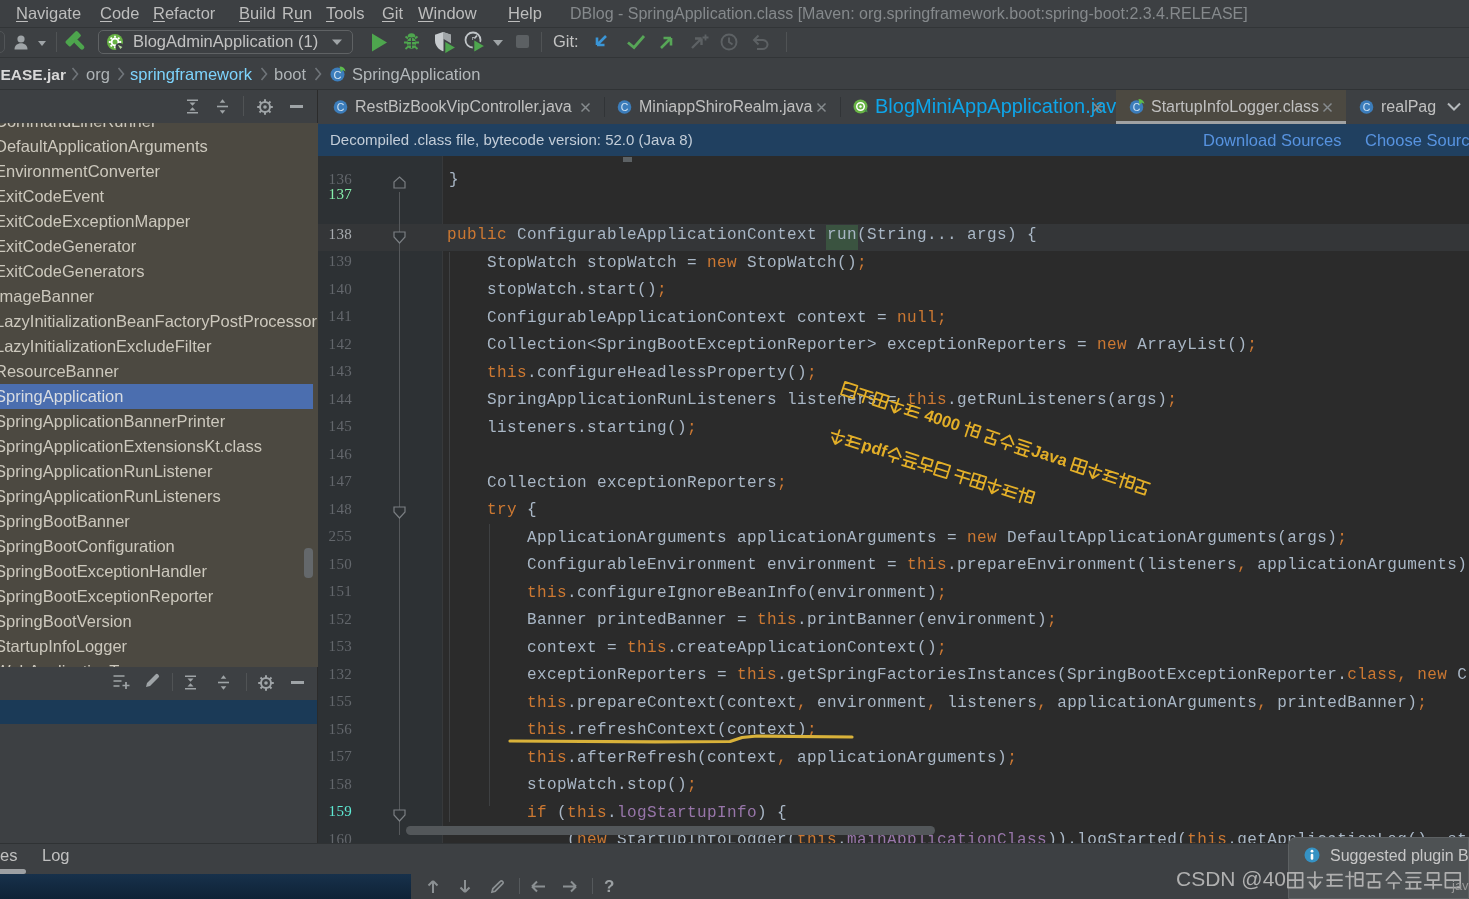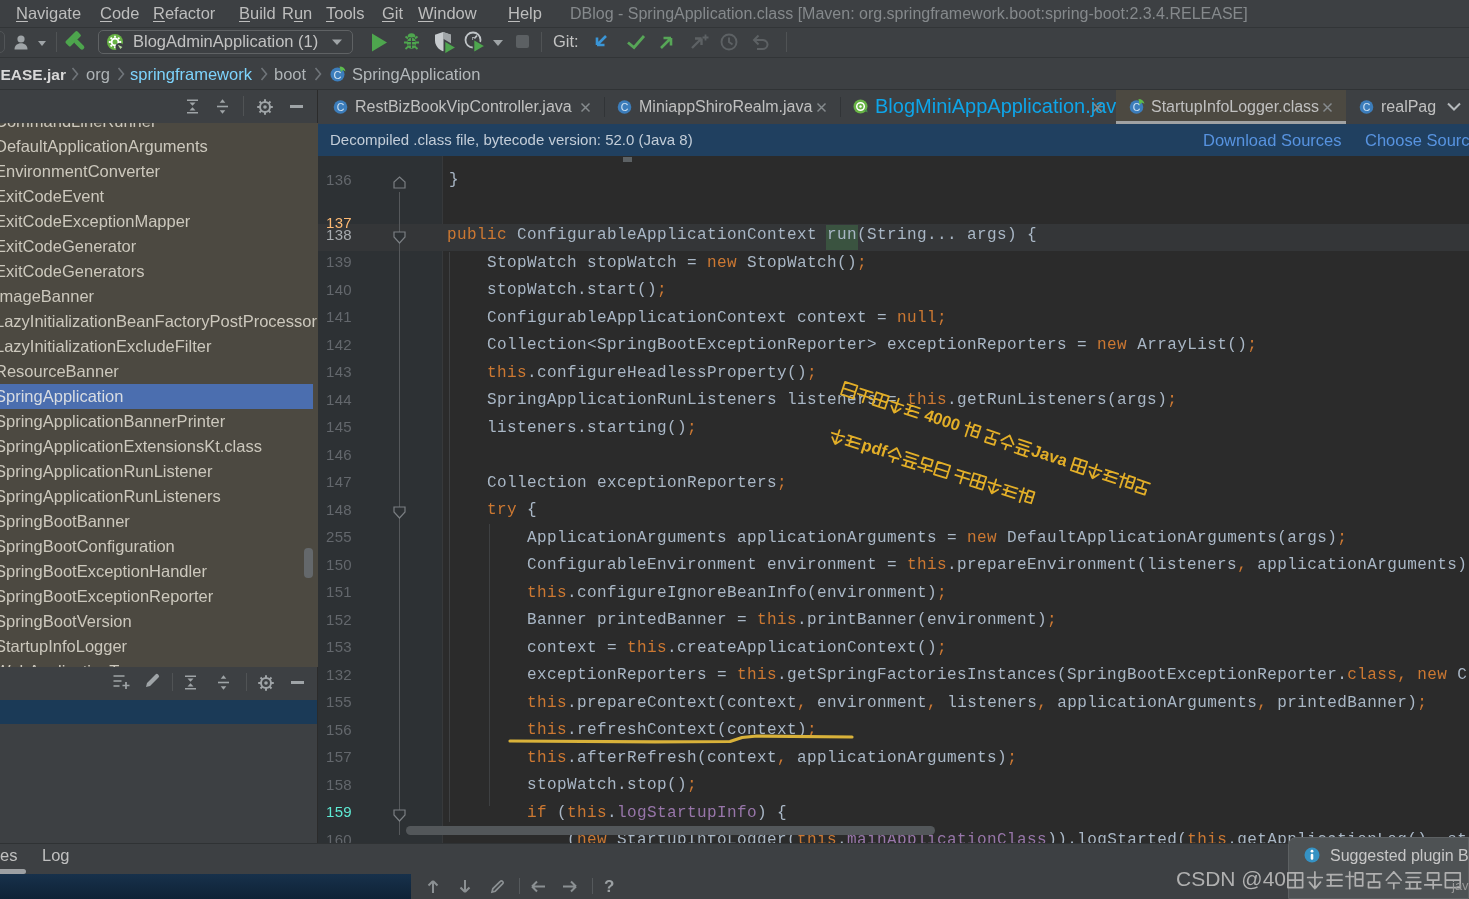--- a/index.html
+++ b/index.html
@@ -1,20 +1,20 @@
 <!DOCTYPE html>
 <html><head><meta charset="utf-8"><style>
 *{margin:0;padding:0;box-sizing:border-box}
 html,body{width:1469px;height:899px;overflow:hidden;background:#2b2b2b;font-family:"Liberation Sans",sans-serif}
 .abs{position:absolute}
 #page{position:relative;width:1469px;height:899px}
 .o{color:#cc7832}.pp{color:#9876aa}
 .mi{color:#bdbdbd;font-size:16.5px;line-height:27px}
 .mi u{text-decoration-thickness:1px;text-underline-offset:2px}
-.ln{font-family:Liberation Sans, sans-serif;font-size:15px;letter-spacing:.3px;color:#63676c;width:34px;text-align:right}
+.ln{font-family:Liberation Serif, serif;font-size:15px;letter-spacing:.3px;color:#63676c;width:34px;text-align:right}
 .cl{font-family:"Liberation Mono",monospace;font-size:16px;letter-spacing:.4px;color:#a9b7c6;white-space:pre}
 .li{font-size:16.5px;color:#ccc8bd;height:25px;line-height:25px;white-space:pre;padding-left:0;position:absolute;left:-5px}
 </style></head><body>
 <div id="page">
 <div class="abs" style="left:0;top:0;width:1469px;height:27px;background:#3d4043"></div>
 <div class="abs mi" style="left:16px;top:0px"><u>N</u>avigate</div>
 <div class="abs mi" style="left:100px;top:0px"><u>C</u>ode</div>
 <div class="abs mi" style="left:153px;top:0px"><u>R</u>efactor</div>
 <div class="abs mi" style="left:239px;top:0px"><u>B</u>uild</div>
 <div class="abs mi" style="left:282px;top:0px">R<u>u</u>n</div>
@@ -262,21 +262,21 @@
       <div class="abs" style="left:-318px;top:-156px;width:1469px;height:899px">
 <div class="abs" style="left:318px;top:156px;width:124px;height:687px;background:#2d3134"></div>
 <div class="abs" style="left:442px;top:156px;width:1px;height:687px;background:#37393b"></div>
 <div class="abs" style="left:623px;top:157px;width:9px;height:5px;background:#5c6164"></div>
 <div class="abs" style="left:318px;top:223.5px;width:1151px;height:27.5px;background:#343638"></div>
 <div class="abs" style="left:399px;top:192px;width:1px;height:643px;background:#55585b"></div>
 <div class="abs" style="left:449px;top:252px;width:1px;height:570px;background:#3e4042"></div>
 <div class="abs" style="left:489px;top:524px;width:1px;height:282px;background:#3e4042"></div>
 <div class="abs" style="left:826px;top:224.5px;width:32px;height:25px;background:#3a5340"></div>
 <div class="abs ln" style="left:318px;top:170.75px;color:#63676c">136</div>
-<div class="abs ln" style="left:318px;top:214px;color:#fdba74">137</div>
+<div class="abs ln" style="left:318px;top:186px;color:#86efac">137</div>
 <div class="abs ln" style="left:318px;top:225.75px;color:#a8acb0">138</div>
 <div class="abs ln" style="left:318px;top:253.25px;color:#63676c">139</div>
 <div class="abs ln" style="left:318px;top:280.75px;color:#63676c">140</div>
 <div class="abs ln" style="left:318px;top:308.25px;color:#63676c">141</div>
 <div class="abs ln" style="left:318px;top:335.75px;color:#63676c">142</div>
 <div class="abs ln" style="left:318px;top:363.25px;color:#63676c">143</div>
 <div class="abs ln" style="left:318px;top:390.75px;color:#63676c">144</div>
 <div class="abs ln" style="left:318px;top:418.25px;color:#63676c">145</div>
 <div class="abs ln" style="left:318px;top:445.75px;color:#63676c">146</div>
 <div class="abs ln" style="left:318px;top:473.25px;color:#63676c">147</div>

